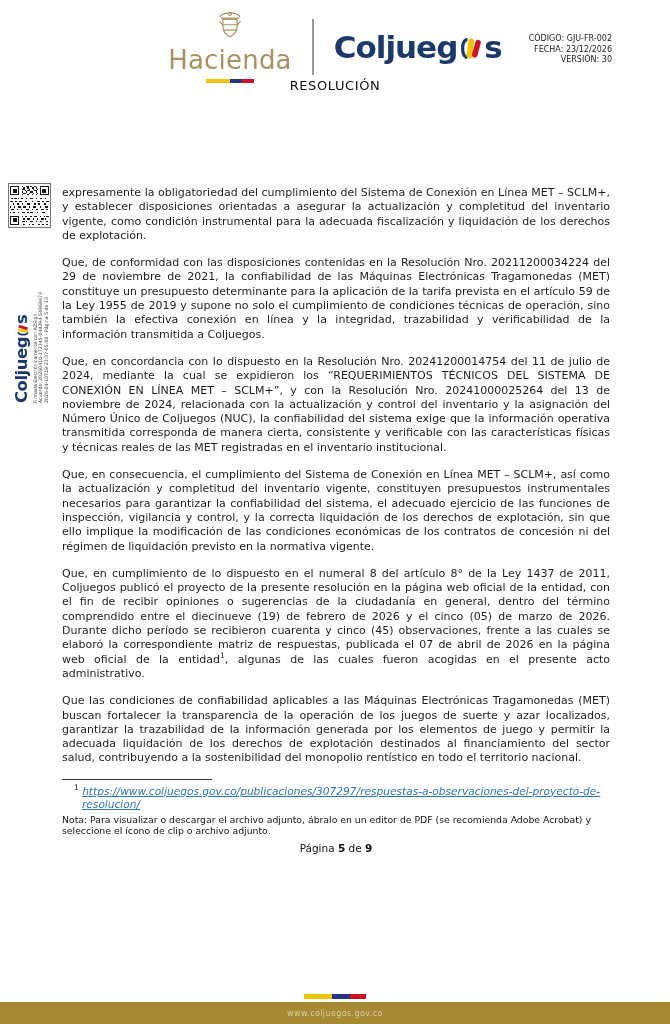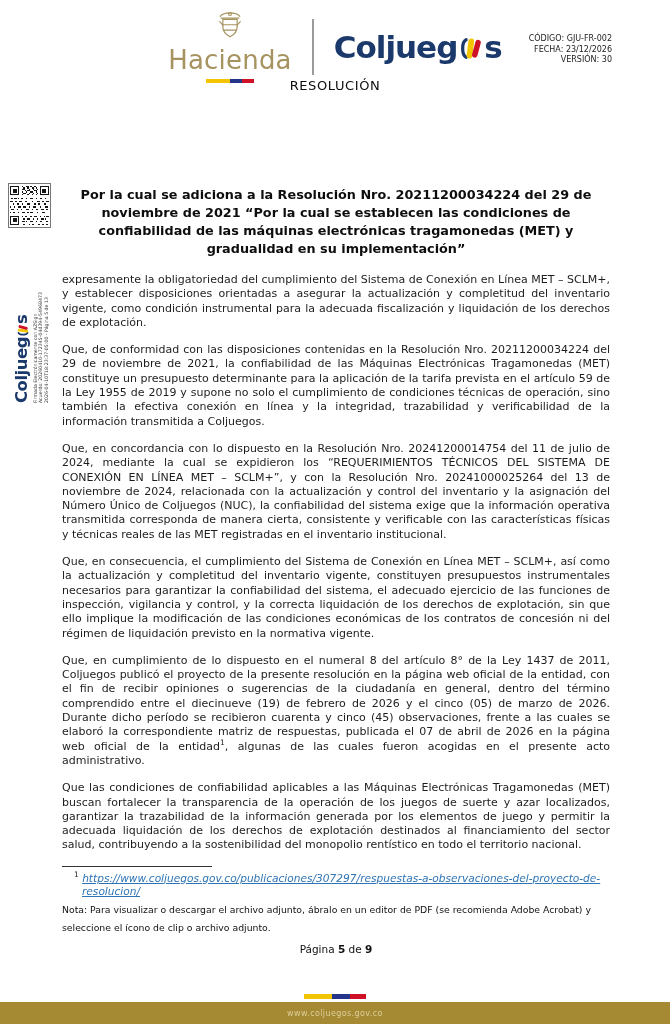--- a/index.html
+++ b/index.html
@@ -38,21 +38,21 @@
   
   .content { position:absolute; left:62px; right:60px; top:186px; bottom:38px; overflow:hidden;
     font-size:11px; line-height:14.3px; text-align:justify; }
   .res-title { font-size:12.8px; line-height:18px; font-weight:bold; text-align:center;
     margin:0 0 15px 0; padding:0 4px; color:#0d0d0d; }
   .content p { margin:0 0 13px 0; }
   .content sup { font-size:7.5px; line-height:0; }
   .footnote-rule { width:150px; border:none; border-top:1.5px solid #333; margin:2px 0 5px 0; }
   .footnote { font-size:10.6px; line-height:13.6px; text-align:left; padding-left:20px; text-indent:-8px; }
   .footnote a { color:var(--link,#2e74b5); font-style:italic; text-decoration:underline; overflow-wrap:anywhere; }
-  .nota { font-size:9.3px; line-height:18px; text-align:left; color:#111; margin-top:2px; }
+  .nota { font-size:9.3px; line-height:11px; text-align:left; color:#111; margin-top:2px; }
   .page-num { text-align:center; font-size:10.5px; margin-top:5px; color:#111; }
   
   .tricolor { position:absolute; bottom:25px; left:50%; transform:translateX(-50%);
     width:62px; height:5px; display:flex; }
   .tricolor .fy { flex:28; background:var(--flag_yellow,#f2c500); }
   .tricolor .fb { flex:18; background:var(--flag_blue,#26358c); }
   .tricolor .fr { flex:16; background:var(--flag_red,#ce1126); }
   .gold-bar { position:absolute; bottom:0; left:0; right:0; height:22px;
     background:var(--gold,#a68a33); display:flex; align-items:center; justify-content:center;
     font-size:8px; letter-spacing:0.4px; color:#ddcf9c; }
@@ -136,21 +136,20 @@
         <div class="stamp-lines">
           <div>Firmada Electrónicamente con AZSign</div>
           <div>Acuerdo: 20260410-172345-04d394-54968473</div>
           <div>2026-04-10T18:23:37-05:00  -  Página 5 de 13</div>
         </div>
       </div>
     </div>
   </aside>
 
   <main class="content">
-    <h1 class="res-title">Por la cual se adiciona a la Resolución Nro. 20211200034224 del 29 de noviembre de 2021 “Por la cual se establecen las condiciones de confiabilidad de las máquinas electrónicas tragamonedas (MET) y gradualidad en su implementación”</h1>
     <p>expresamente la obligatoriedad del cumplimiento del Sistema de Conexión en Línea MET – SCLM+, y establecer disposiciones orientadas a asegurar la actualización y completitud del inventario vigente, como condición instrumental para la adecuada fiscalización y liquidación de los derechos de explotación.</p>
     <p>Que, de conformidad con las disposiciones contenidas en la Resolución Nro. 20211200034224 del 29 de noviembre de 2021, la confiabilidad de las Máquinas Electrónicas Tragamonedas (MET) constituye un presupuesto determinante para la aplicación de la tarifa prevista en el artículo 59 de la Ley 1955 de 2019 y supone no solo el cumplimiento de condiciones técnicas de operación, sino también la efectiva conexión en línea y la integridad, trazabilidad y verificabilidad de la información transmitida a Coljuegos.</p>
     <p>Que, en concordancia con lo dispuesto en la Resolución Nro. 20241200014754 del 11 de julio de 2024, mediante la cual se expidieron los “REQUERIMIENTOS TÉCNICOS DEL SISTEMA DE CONEXIÓN EN LÍNEA MET – SCLM+”, y con la Resolución Nro. 20241000025264 del 13 de noviembre de 2024, relacionada con la actualización y control del inventario y la asignación del Número Único de Coljuegos (NUC), la confiabilidad del sistema exige que la información operativa transmitida corresponda de manera cierta, consistente y verificable con las características físicas y técnicas reales de las MET registradas en el inventario institucional.</p>
     <p>Que, en consecuencia, el cumplimiento del Sistema de Conexión en Línea MET – SCLM+, así como la actualización y completitud del inventario vigente, constituyen presupuestos instrumentales necesarios para garantizar la confiabilidad del sistema, el adecuado ejercicio de las funciones de inspección, vigilancia y control, y la correcta liquidación de los derechos de explotación, sin que ello implique la modificación de las condiciones económicas de los contratos de concesión ni del régimen de liquidación previsto en la normativa vigente.</p>
     <p><span>Que, en cumplimiento de lo dispuesto en el numeral 8 del artículo 8° de la Ley 1437 de 2011, Coljuegos publicó el proyecto de la presente resolución en la página web oficial de la entidad, con el fin de recibir opiniones o sugerencias de la ciudadanía en general, dentro del término comprendido entre el diecinueve (19) de febrero de 2026 y el cinco (05) de marzo de 2026. Durante dicho período se recibieron cuarenta y cinco (45) observaciones, frente a las cuales se elaboró la correspondiente matriz de respuestas, publicada el 07 de abril de 2026 en la página web oficial de la entidad</span><sup>1</sup><span>, algunas de las cuales fueron acogidas en el presente acto administrativo.</span></p>
     <p>Que las condiciones de confiabilidad aplicables a las Máquinas Electrónicas Tragamonedas (MET) buscan fortalecer la transparencia de la operación de los juegos de suerte y azar localizados, garantizar la trazabilidad de la información generada por los elementos de juego y permitir la adecuada liquidación de los derechos de explotación destinados al financiamiento del sector salud, contribuyendo a la sostenibilidad del monopolio rentístico en todo el territorio nacional.</p>
 
     <hr class="footnote-rule">
     <div class="footnote">
       <sup>1</sup>

